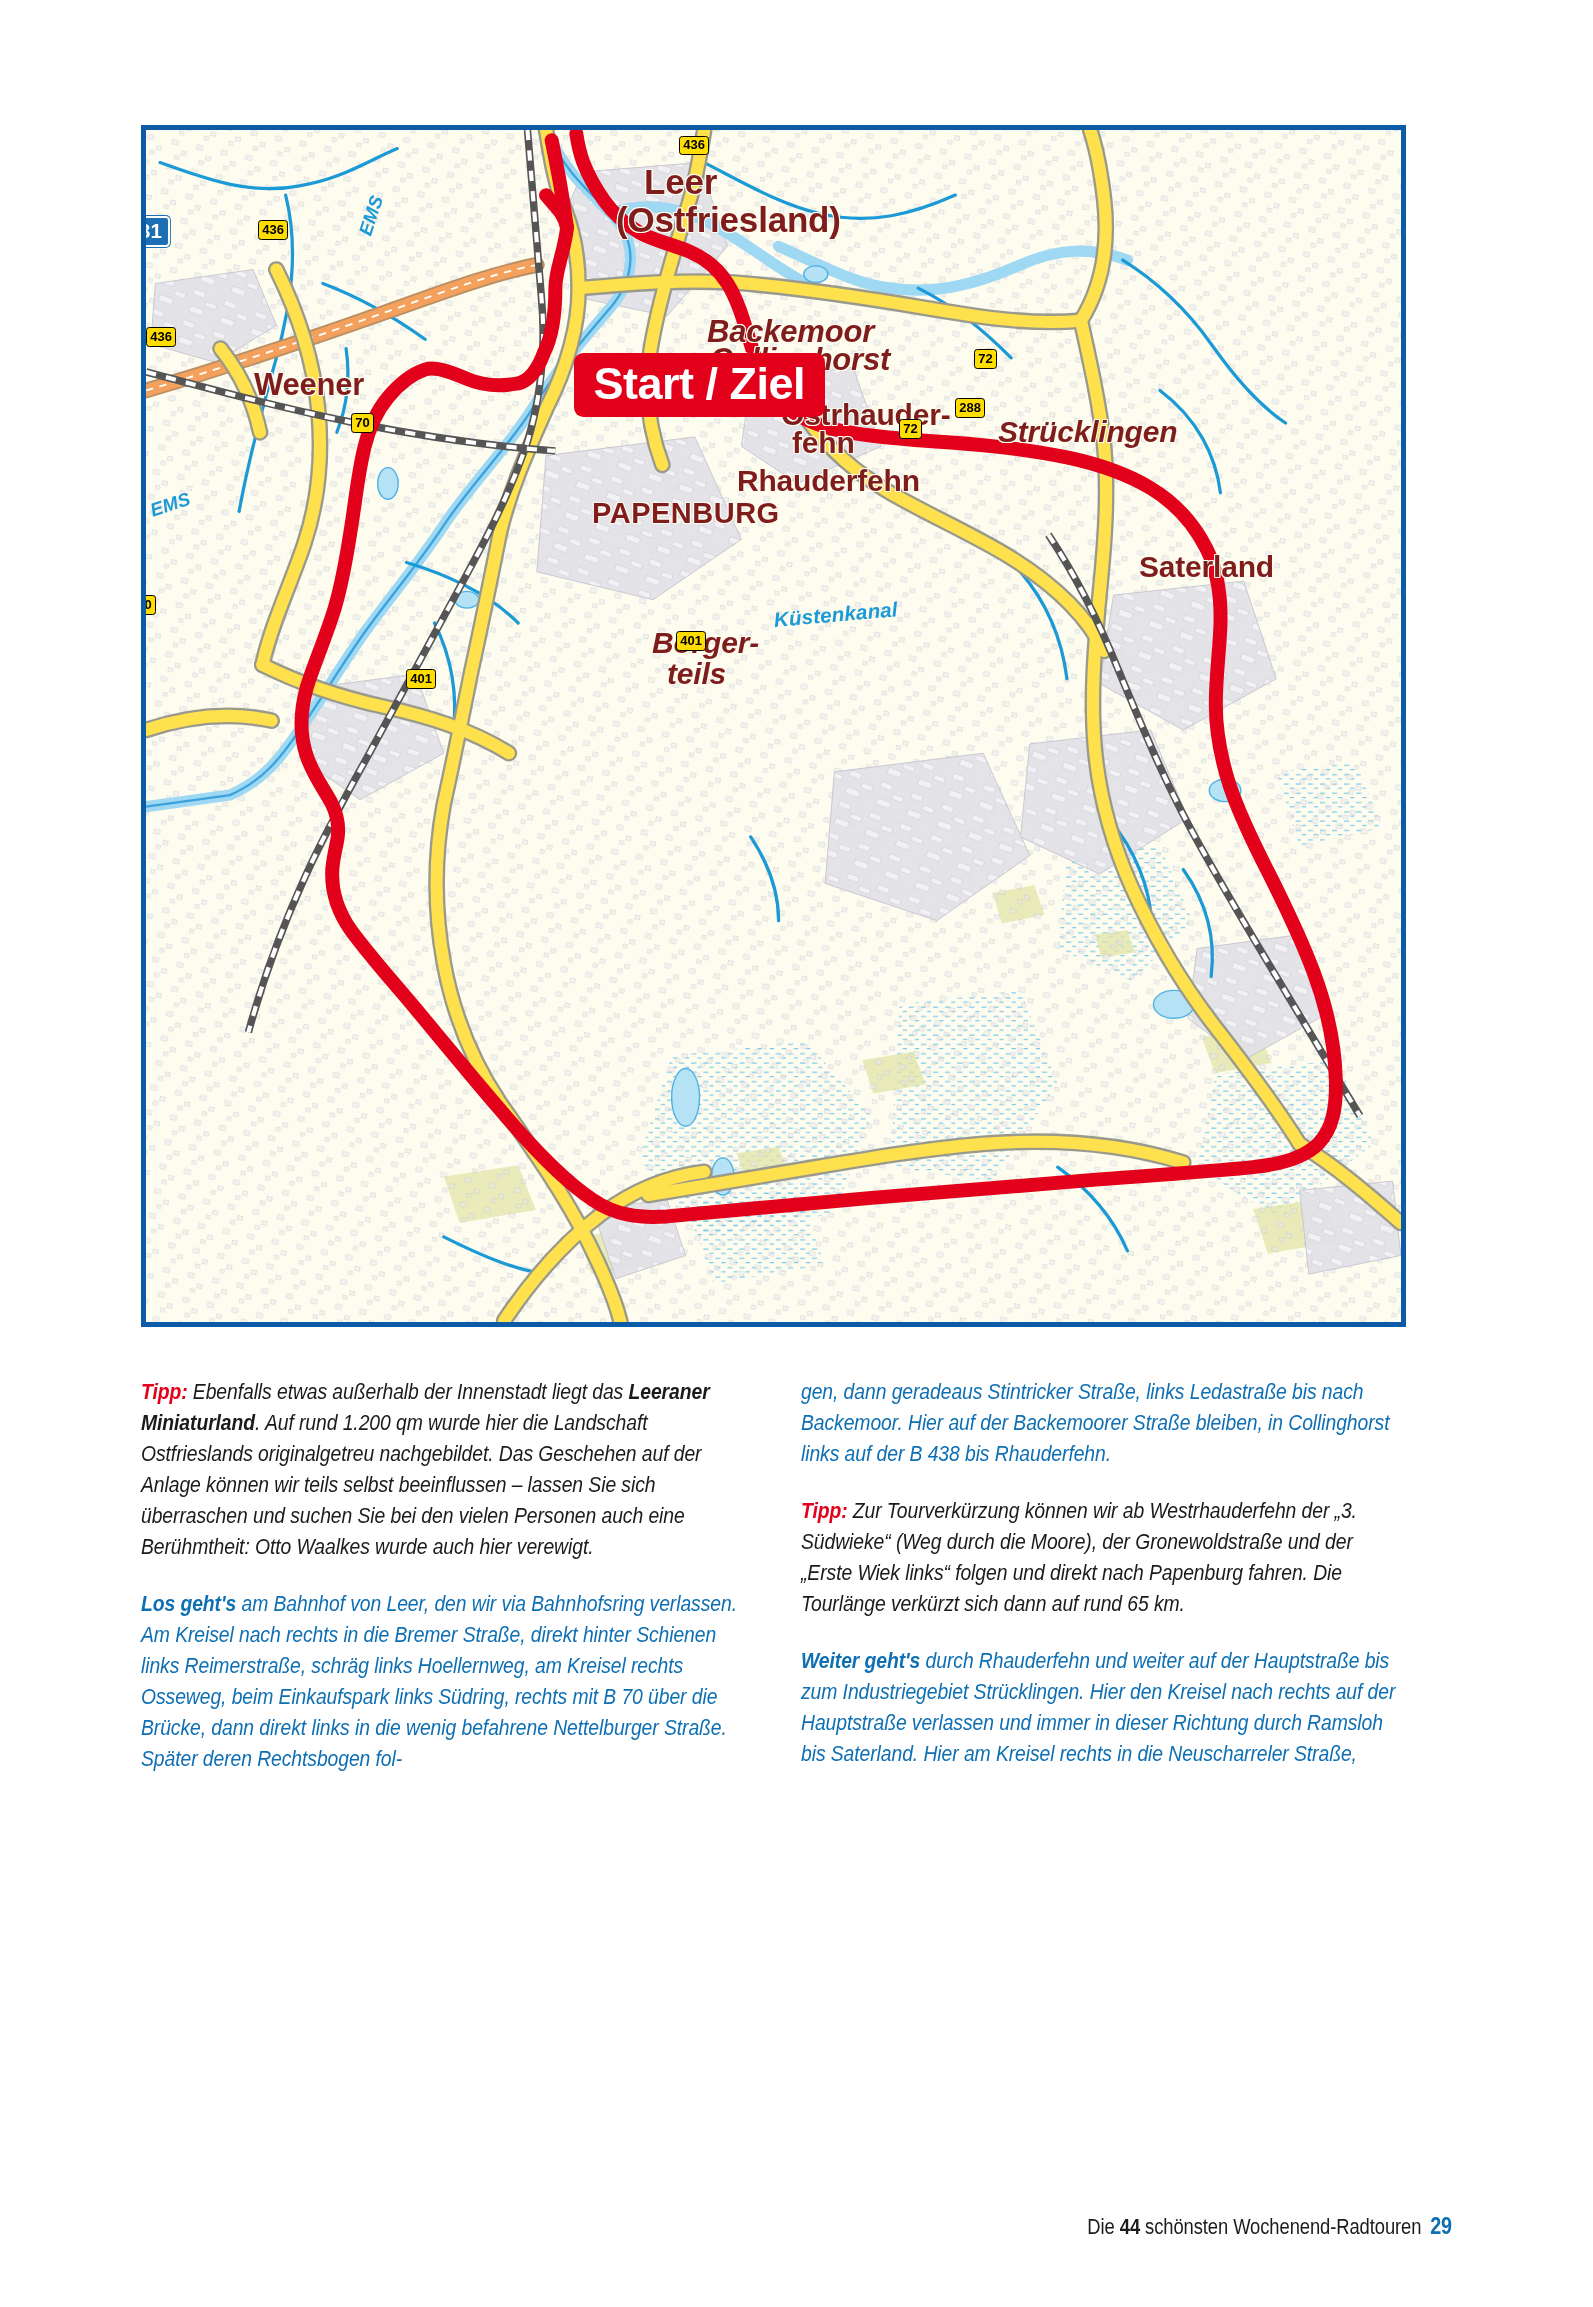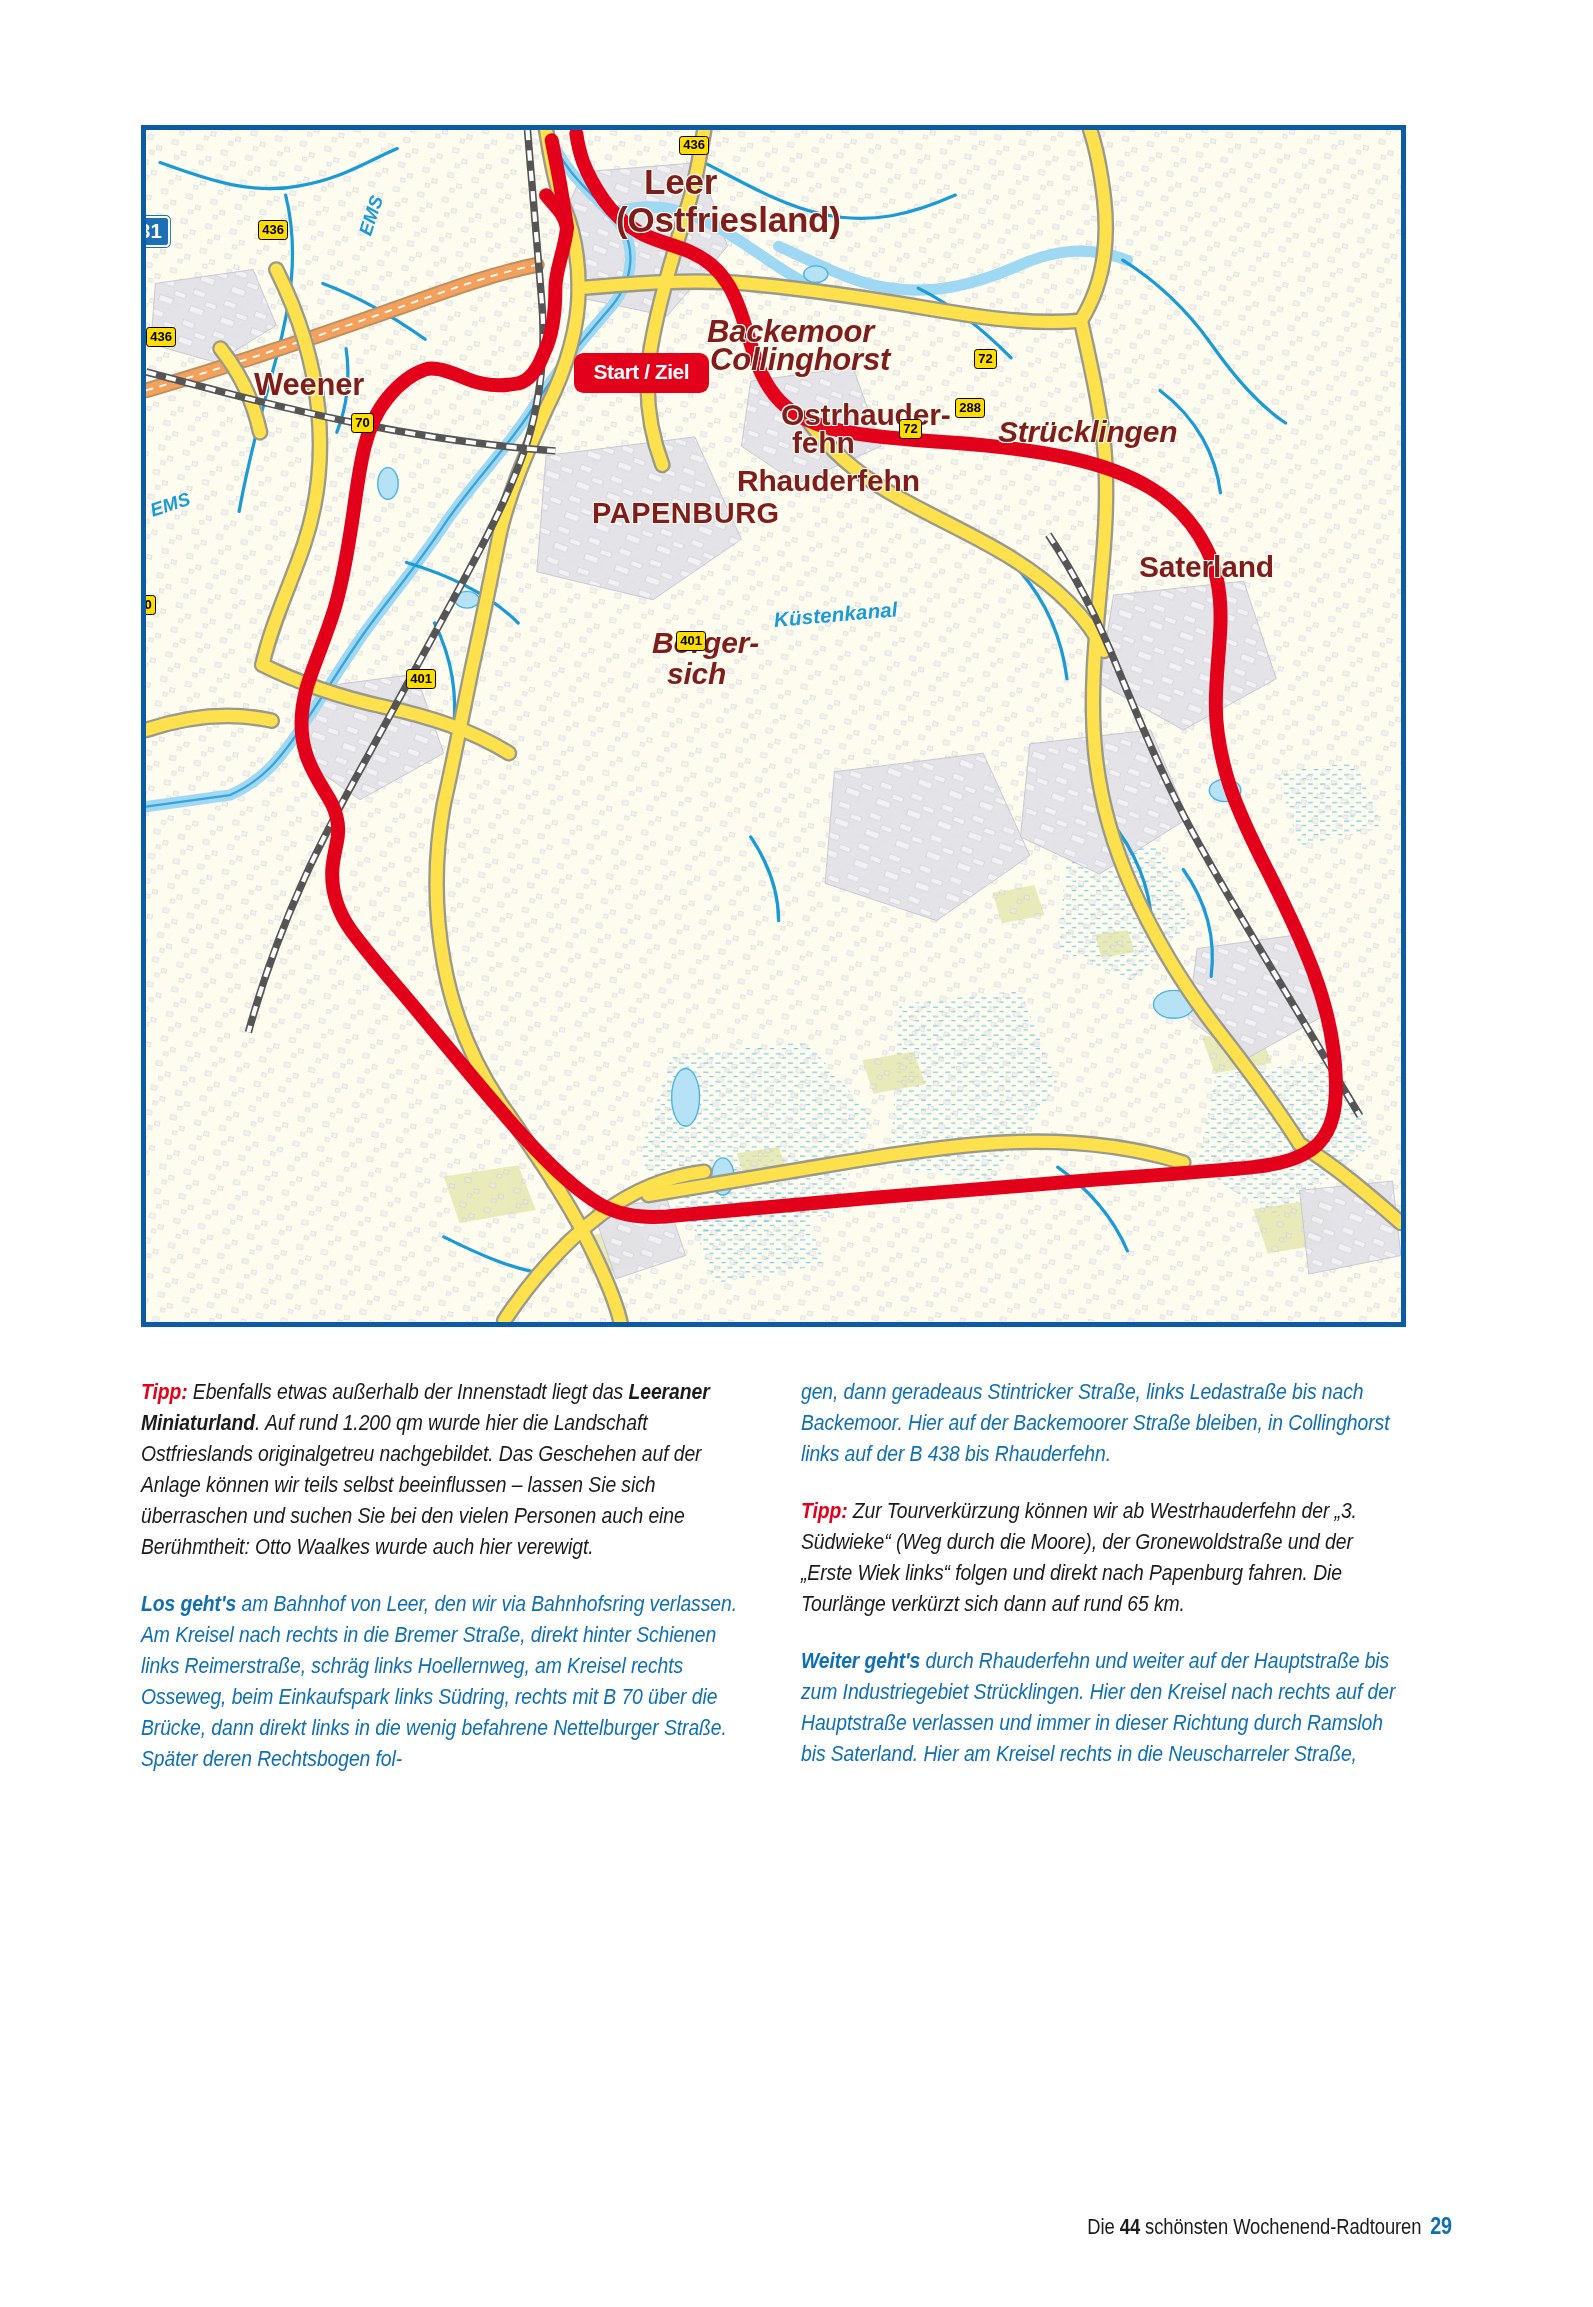--- a/index.html
+++ b/index.html
@@ -66,21 +66,21 @@
     font-size:20.5px;
     padding:2.8px 6px 4.2px 6px;
   }
   
   #start-ziel{
     position:absolute;
     left:428px; top:223px;
     background:#e2001a;
     color:#ffffff;
     font-weight:bold;
-    font-size:21px;
+    font-size:45px;
     letter-spacing:-0.5px;
     border-radius:9.3px;
     padding:8px 19.5px 11px 19.5px;
     line-height:1;
     white-space:nowrap;
   }
   
   #body-text{
     position:absolute;
     left:141px; top:1376px;
@@ -335,21 +335,21 @@
   <div class="map-label italic" style="left:561px;top:186px;font-size:31px;">Backemoor</div>
   <div class="map-label" style="left:108px;top:201px;font-size:31px;margin-top:38px;">Weener</div>
   <div class="map-label italic" style="left:564px;top:214px;font-size:31px;">Collinghorst</div>
   <div class="map-label" style="left:635px;top:270px;font-size:30px;">Ostrhauder-</div>
   <div class="map-label" style="left:646px;top:298px;font-size:30px;">fehn</div>
   <div class="map-label italic" style="left:832px;top:287px;font-size:30px;margin-left:20px;">Strücklingen</div>
   <div class="map-label" style="left:591px;top:336px;font-size:30px;">Rhauderfehn</div>
   <div class="map-label" style="left:446px;top:350px;font-size:29px;letter-spacing:0.5px;margin-top:19px;">PAPENBURG</div>
   <div class="map-label" style="left:993px;top:422px;font-size:30px;">Saterland</div>
   <div class="map-label italic" style="left:506px;top:498px;font-size:30px;">Börger-</div>
-  <div class="map-label italic" style="left:521px;top:529px;font-size:30px;">sich</div>
+  <div class="map-label italic" style="left:521px;top:529px;font-size:30px;">teils</div>
 
   <div class="water-label" style="left:219px;top:94px;font-size:18.6px;transform:rotate(-72deg);transform-origin:left center;">EMS</div>
   <div class="water-label" style="left:4.7px;top:370px;font-size:18.6px;transform:rotate(-18deg);transform-origin:left center;">EMS</div>
   <div class="water-label" style="left:628px;top:478px;font-size:20.5px;transform:rotate(-5deg);transform-origin:left center;">Küstenkanal</div>
 
   <div class="shield" style="left:533px;top:5.6px;">436</div>
   <div class="shield motorway" style="left:-15px;top:86px;">31</div>
   <div class="shield" style="left:112px;top:90px;">436</div>
   <div class="shield" style="left:0px;top:197px;">436</div>
   <div class="shield" style="left:828px;top:219px;">72</div>

